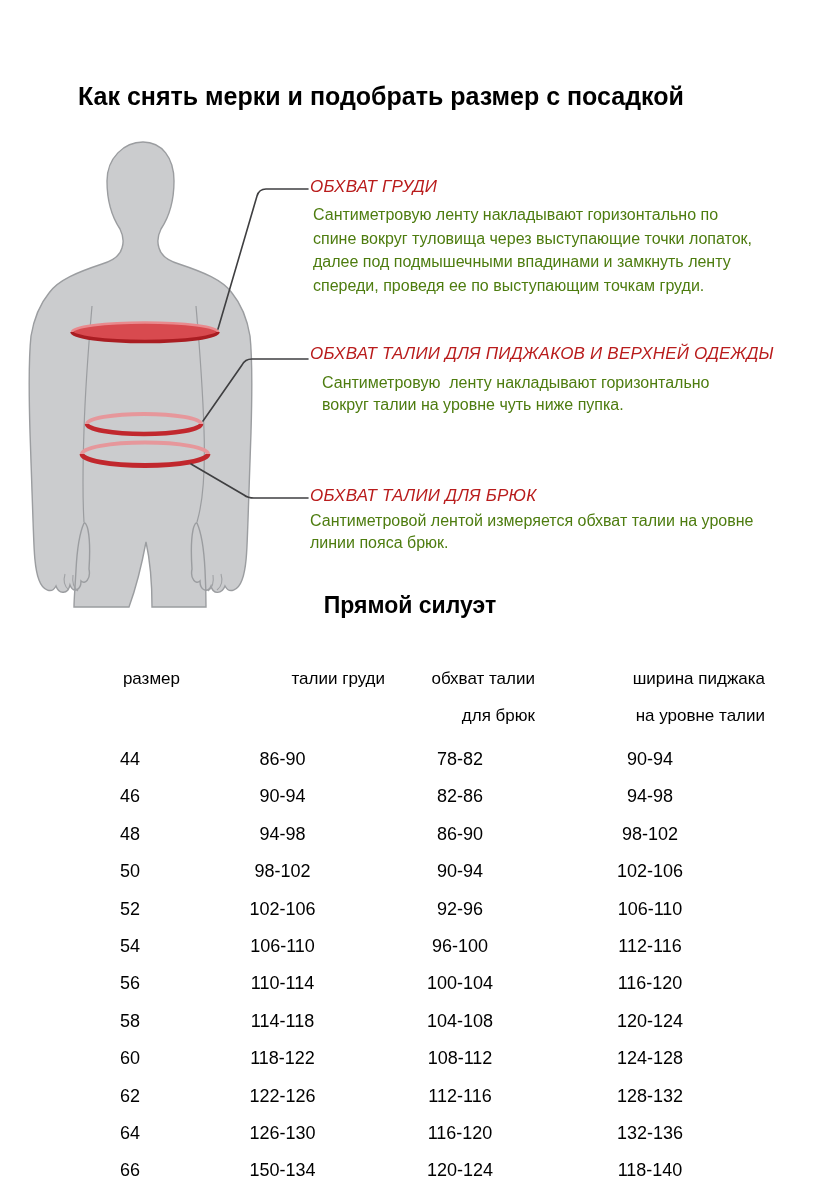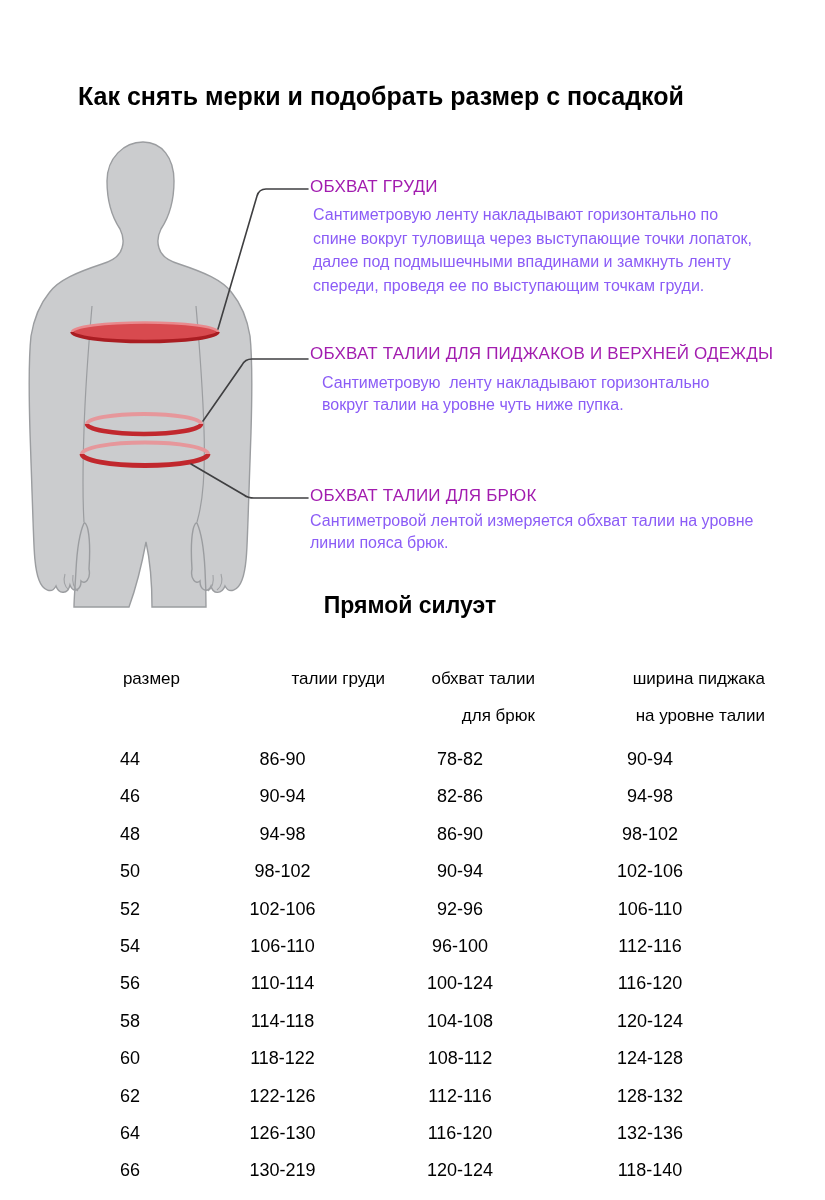--- a/index.html
+++ b/index.html
@@ -1,21 +1,21 @@
 <!DOCTYPE html>
 <html><head>
 <meta charset="utf-8">
 <style>
   html,body{margin:0;padding:0;background:#ffffff;}
   .page{position:relative;width:825px;height:1200px;background:#fff;overflow:hidden;
         font-family:"Liberation Sans",sans-serif;color:#000;}
   .abs{position:absolute;}
   .main-title{left:78px;top:82px;font-size:25px;font-weight:bold;white-space:nowrap;}
-  .sec-heading{font-size:17px;letter-spacing:.2px;white-space:nowrap;color:#a21caf;}
-  .sec-body{font-size:16px;line-height:23px;white-space:pre-wrap;color:#8b5cf6;}
+  .sec-heading{font-size:17px;letter-spacing:.2px;white-space:nowrap;color:#b91c1c;font-style:italic;}
+  .sec-body{font-size:16px;line-height:23px;white-space:pre-wrap;color:#4d7c0f;}
   .h1{left:310px;top:177px;}
   .p1{left:313px;top:203px;width:460px;line-height:23.5px;}
   .h2{left:310px;top:344px;}
   .p2{left:322px;top:372px;width:470px;line-height:22px;}
   .h3{left:310px;top:486px;}
   .p3{left:310px;top:510px;width:470px;line-height:22px;}
   .figure-svg{left:0;top:130px;width:825px;height:480px;}
   .table-title{left:80px;top:592px;width:660px;text-align:center;font-size:23px;font-weight:bold;}
   .thead{left:80px;top:660px;width:685px;display:grid;grid-template-columns:100px 205px 150px 230px;}
   .thead .hc{text-align:right;font-size:17px;line-height:37px;}
@@ -141,21 +141,21 @@
       </div>
       <div class="trow">
         <div class="td">54</div>
         <div class="td">106-110</div>
         <div class="td">96-100</div>
         <div class="td">112-116</div>
       </div>
       <div class="trow">
         <div class="td">56</div>
         <div class="td">110-114</div>
-        <div class="td">100-124</div>
+        <div class="td">100-104</div>
         <div class="td">116-120</div>
       </div>
       <div class="trow">
         <div class="td">58</div>
         <div class="td">114-118</div>
         <div class="td">104-108</div>
         <div class="td">120-124</div>
       </div>
       <div class="trow">
         <div class="td">60</div>
@@ -170,19 +170,19 @@
         <div class="td">128-132</div>
       </div>
       <div class="trow">
         <div class="td">64</div>
         <div class="td">126-130</div>
         <div class="td">116-120</div>
         <div class="td">132-136</div>
       </div>
       <div class="trow">
         <div class="td">66</div>
-        <div class="td">130-219</div>
+        <div class="td">150-134</div>
         <div class="td">120-124</div>
         <div class="td">118-140</div>
       </div>
     </div>
 
 </div>
 
 </body></html>

